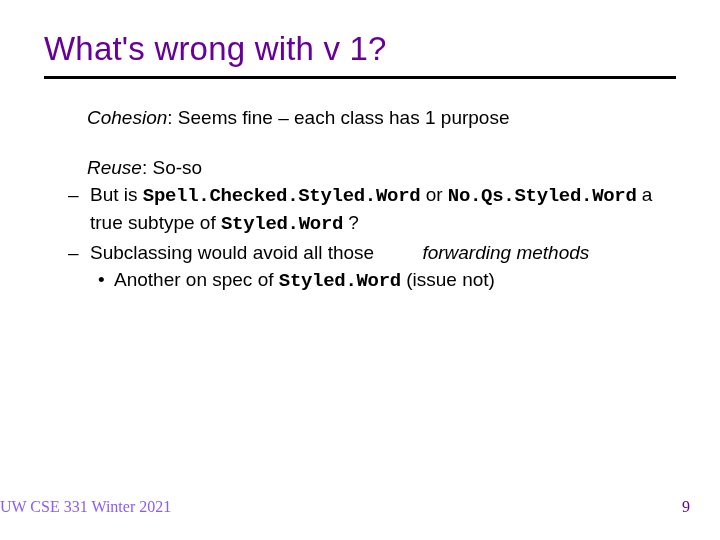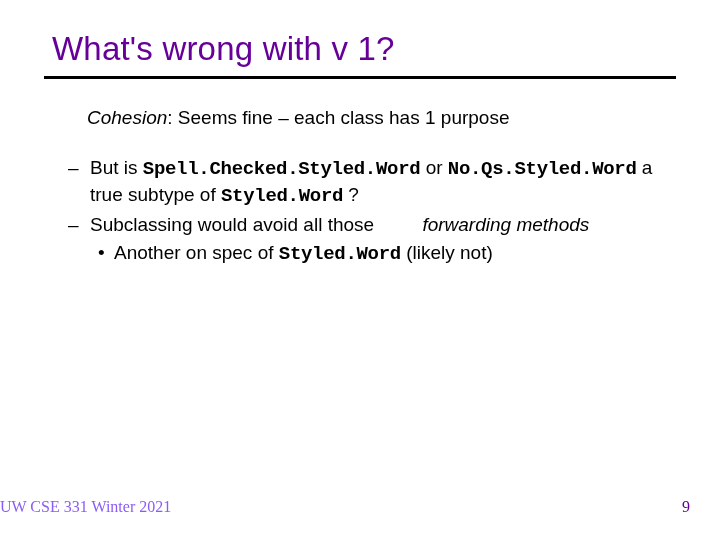--- a/index.html
+++ b/index.html
@@ -12,21 +12,21 @@
   }
   .slide {
     position: relative;
     width: 720px; height: 540px;
     padding: 30px 44px 0 44px;
   }
   .title {
     color: #660099;
     font-size: 33px;
     font-weight: 400;
-    margin: 0 0 8px 8px;
+    margin: 0 0 8px 0;
     letter-spacing: 0.2px;
   }
   .rule {
     border: none;
     border-top: 3px solid #000;
     margin: 0 0 26px 0;
   }
   .body {
     font-size: 19px;
     line-height: 1.35;
@@ -75,32 +75,35 @@
   <h1 class="title">What's wrong with v 1?</h1>
   <hr class="rule">
 
   <div class="body">
 
     <div class="para">
       <span class="ital">Cohesion</span><span>: Seems fine – each class has 1 purpose</span>
     </div>
 
     <div class="para">
+      <div>
+        <span class="ital">Reuse</span><span>: So-so</span>
+      </div>
 
       <div class="lvl1">
         <span class="dash">–</span><span>But is </span><span class="mono">Spell.Checked.Styled.Word</span><span> or </span><span class="mono">No.Qs.Styled.Word</span>
         <span>a true subtype of </span><span class="mono">Styled.Word</span><span> ?</span>
       </div>
 
       <div class="lvl1">
         <span class="dash">–</span><span>Subclassing would avoid all those </span><span class="ital">forwarding methods</span>
       </div>
 
       <div class="lvl2">
-        <span class="dot">•</span><span>Another on spec of </span><span class="mono">Styled.Word</span><span> (likely not)</span>
+        <span class="dot">•</span><span>Another on spec of </span><span class="mono">Styled.Word</span><span> (issue not)</span>
       </div>
 
     </div>
 
 
   </div>
 
   <div class="footer">UW CSE 331 Winter 2021</div>
   <div class="pagenum">9</div>
 

